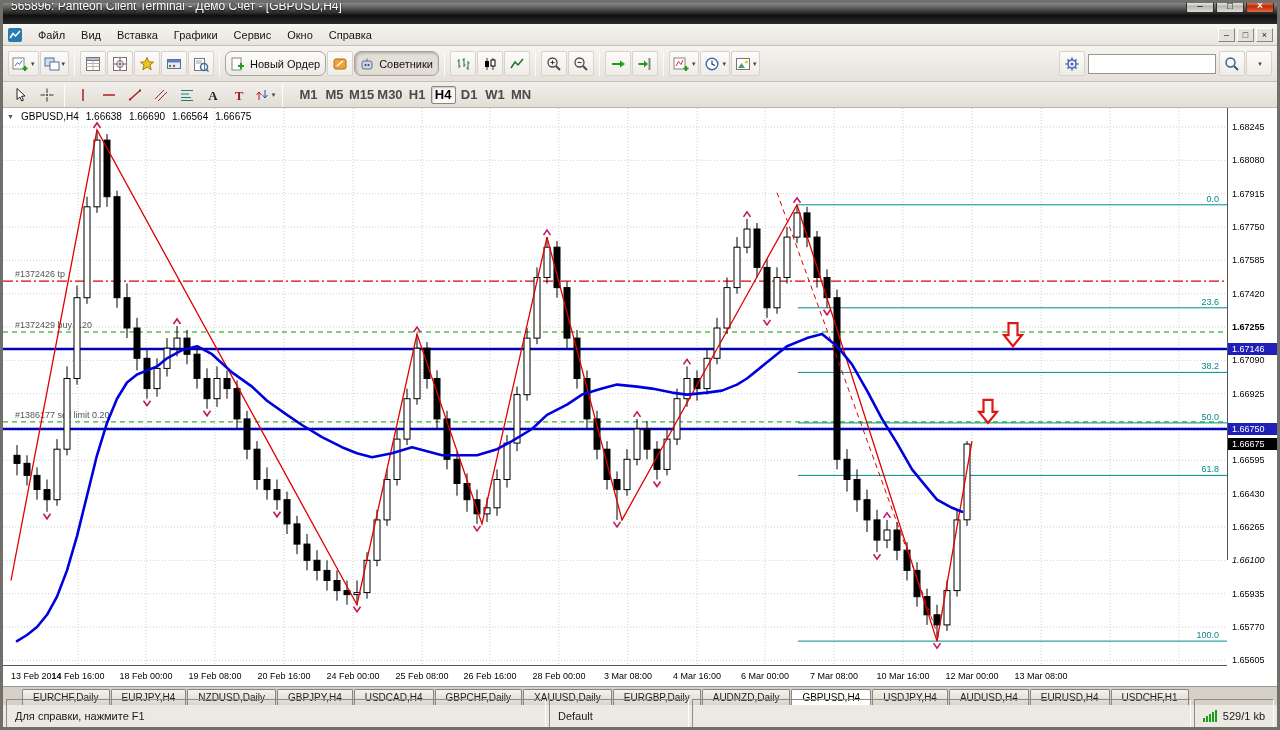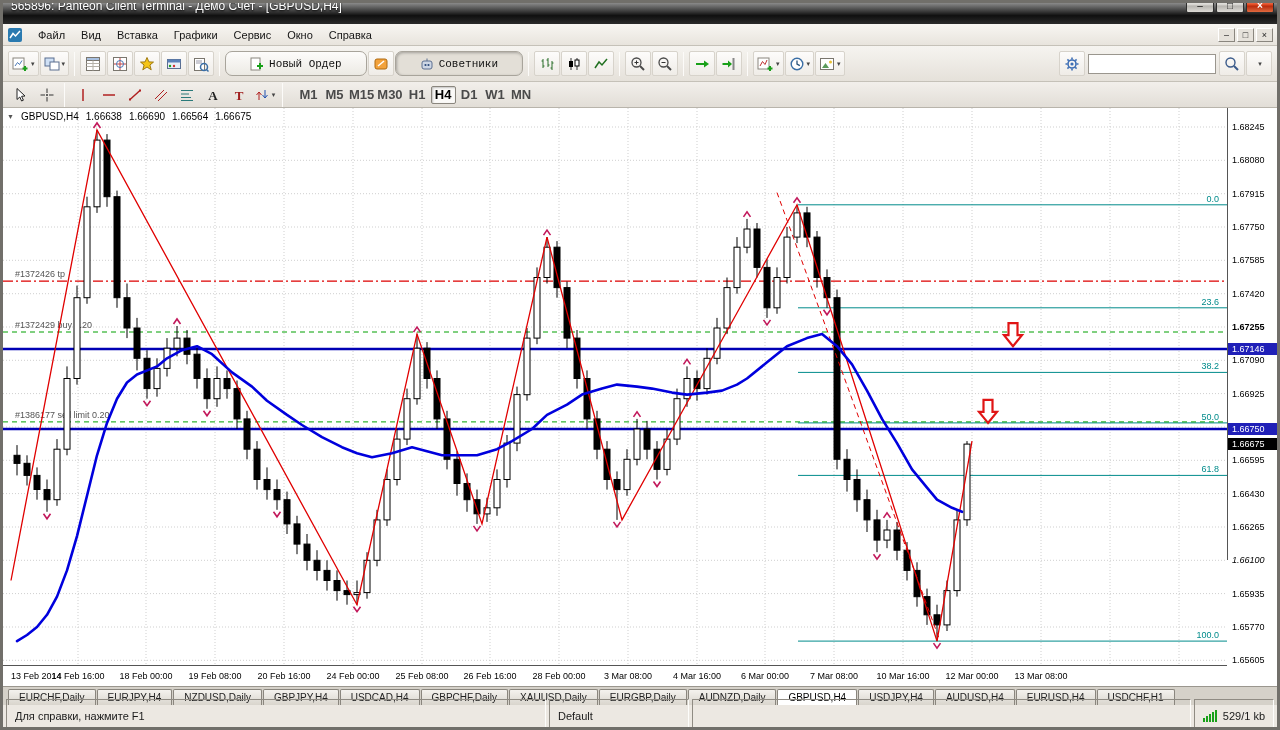--- a/index.html
+++ b/index.html
@@ -19,21 +19,21 @@
   .menu-items{display:flex;}
   .menu-item{font-size:11px;color:#151515;padding:3px 8px;cursor:default;}
   .mdibtns{margin-left:auto;display:flex;gap:2px;}
   .mdibtn{width:17px;height:14px;font-size:9px;display:flex;align-items:center;justify-content:center;background:#e6e2db;border:1px solid;border-color:#fff #8a867e #8a867e #fff;color:#222;}
 
   
   .toolbar1{flex:0 0 36px;height:36px;display:flex;align-items:center;background:linear-gradient(#f6f4f0,#e5e1da);border-bottom:1px solid #c5c1b8;padding:0 5px;gap:1px;}
   .tbtn{height:25px;min-width:26px;padding:0 3px;display:flex;align-items:center;justify-content:center;border:1px solid #d7d3cb;border-radius:2px;background:linear-gradient(#fdfcfb,#efece7);}
   .caret::after{content:"▾";font-size:7px;margin-left:2px;color:#444;}
   .tsep{width:1px;height:24px;background:#c2beb5;border-right:1px solid #fcfbf9;margin:0 4px;}
-  .txtbtn{height:25px;display:flex;align-items:center;gap:5px;padding:0 24px;font-size:11px;font-family:Liberation Mono, monospace;background:linear-gradient(#fdfcfb,#eceae4);border:1px solid #a8a49b;border-radius:7px;color:#111;}
+  .txtbtn{height:25px;display:flex;align-items:center;gap:5px;padding:0 5px;font-size:11px;font-family:Liberation Sans, sans-serif;background:linear-gradient(#fdfcfb,#eceae4);border:1px solid #a8a49b;border-radius:7px;color:#111;}
   .txtbtn.pressed{background:#e3dfd7;box-shadow:inset 1px 1px 3px rgba(0,0,0,.28);}
   .spacer{flex:1;}
   .search-input{width:128px;height:20px;border:1px solid #9a968e;font-size:11px;padding:0 4px;background:#fff;margin:0 2px;font-family:inherit;}
   .toolbar2{flex:0 0 26px;height:26px;display:flex;align-items:center;background:linear-gradient(#f2efeb,#e2ded7);border-bottom:1px solid #b8b4ab;padding:0 5px;gap:1px;}
   .tbtn2{height:20px;min-width:25px;display:flex;align-items:center;justify-content:center;border:1px solid transparent;border-radius:2px;}
   .tf-group{display:flex;gap:1px;margin-left:8px;}
   .tf-btn{min-width:25px;height:18px;display:flex;align-items:center;justify-content:center;font-size:13px;font-weight:bold;color:#4a4a4a;border:1px solid transparent;border-radius:2px;cursor:default;}
   .tf-btn.active{background:#fbfaf8;border:1px solid #8a867e;box-shadow:inset 1px 1px 2px rgba(0,0,0,.22);color:#000;}
 
   
@@ -61,21 +61,21 @@
   .hl{stroke:#0000b4;stroke-width:2.6;}
   .ol-tp{stroke:#dd0000;stroke-width:1.2;stroke-dasharray:10 3 2 3;}
   .ol-buy,.ol-sell{stroke:#00a000;stroke-width:1;stroke-dasharray:5 4;}
   .olt{font-size:9px;fill:#555;font-family:"Liberation Sans",sans-serif;}
   .fib{stroke:#008b8b;stroke-width:1;}
   .fibt{font-size:9px;fill:#008b8b;font-family:"Liberation Sans",sans-serif;}
   .fru,.frd{fill:none;stroke:#c2185b;stroke-width:1.6;}
   .bigarrow{fill:#fff;stroke:#e01515;stroke-width:2.2;}
 
   
-  .tabsbar{flex:0 0 19px;height:19px;background:#d5d1c9;border-top:1px solid #9a968e;display:flex;align-items:flex-end;padding:0 5px;}
+  .tabsbar{flex:0 0 19px;height:19px;background:#d5d1c9;border-top:1px solid #9a968e;display:flex;align-items:flex-end;padding:0 19px;}
   .tabs{display:flex;}
   .tab{font-size:10px;padding:2px 10px;background:linear-gradient(#f4f2ee,#d9d5cd);border:1px solid #8a867e;border-bottom:none;border-radius:2px 2px 0 0;margin-right:1px;color:#222;white-space:nowrap;cursor:default;}
   .tab.active{background:#fff;color:#000;}
 
   
   .statusbar{flex:0 0 22px;height:22px;background:#ece8e2;display:flex;align-items:center;font-size:11px;color:#1a1a1a;padding:1px 3px;gap:3px;}
   .sb-sec{height:18px;display:flex;align-items:center;padding:16px 8px;white-space:nowrap;}
   .sunken{border:1px solid;border-color:#8f8b83 #fdfdfb #fdfdfb #8f8b83;}
   .sb-help{width:540px;}
   .sb-profile{width:140px;}

